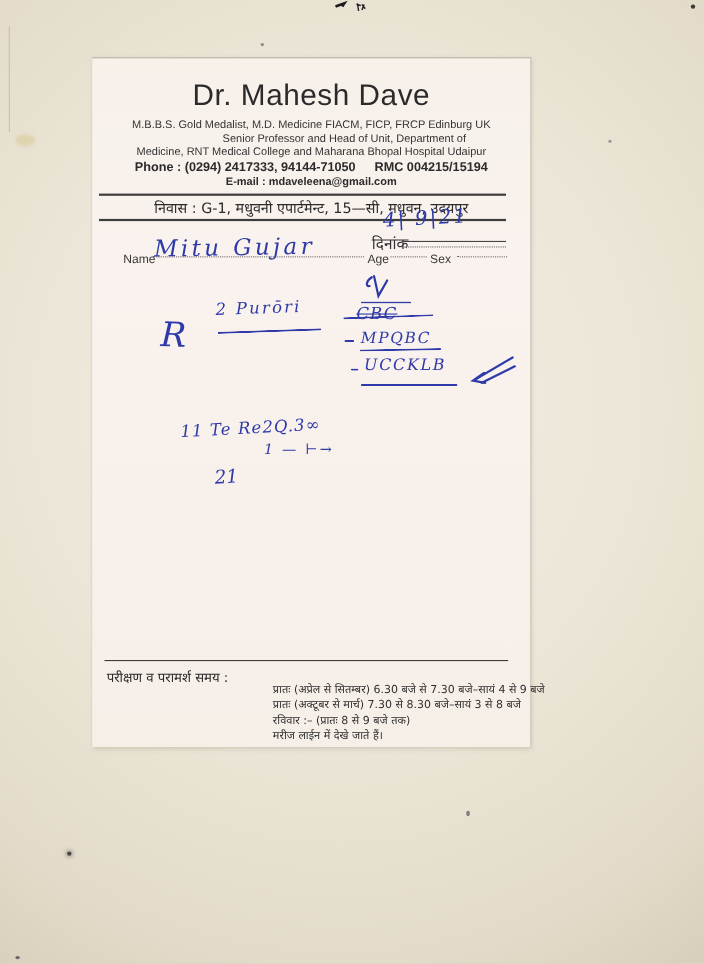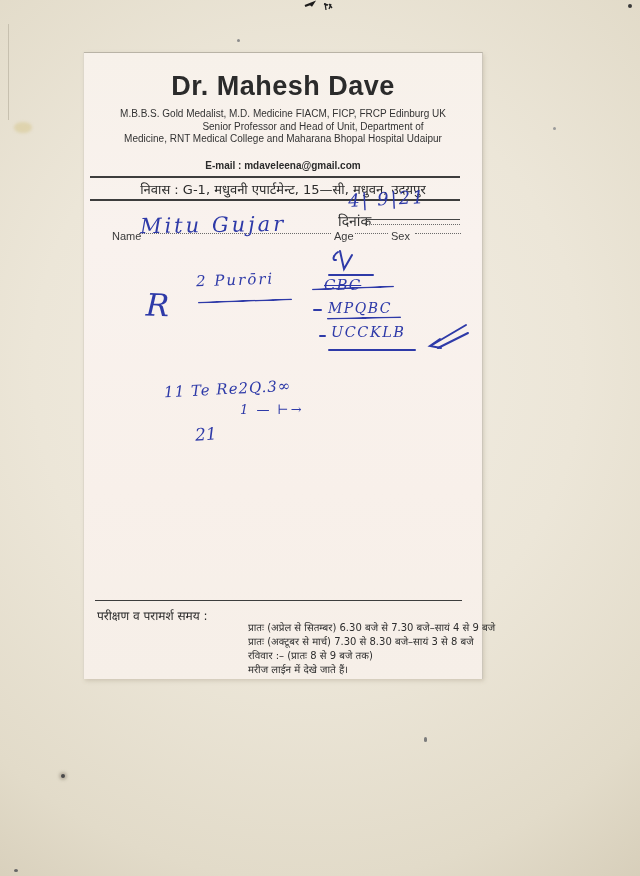--- a/index.html
+++ b/index.html
@@ -31,21 +31,21 @@
     font-style:italic;
     color:var(--ink-blue,#2e3aa8);
     white-space:nowrap;
   }
   .rule{height:0;border-top:2px solid #3d3d3d;}
   .ink-line{height:0;border-top:2px solid var(--ink-blue,#2e3aa8);border-radius:2px;}
   .dots{height:12px;border-bottom:1.6px dotted #6b6b6b;}
   .fieldlbl{font-size:11px;color:#3a3a3a;}
   .speck{position:absolute;border-radius:50%;}
   
-  #doctor-name{top:18px;font-size:27px;font-weight:bold;letter-spacing:.5px;}
+  #doctor-name{top:18px;font-size:27px;font-weight:normal;letter-spacing:.5px;}
   .cred{font-size:10px;line-height:12.5px;color:#333;}
   #cred1{top:55px;} #cred2{top:68px;padding-left:30px;} #cred3{top:80px;}
   #phone-row{top:93px;font-size:11.5px;font-weight:bold;}
   #phone-row span{margin:0 7px;}
   #email-line{top:107px;font-size:10px;font-weight:bold;}
   #rule1{top:123px;left:6px;width:370px;}
   #address-line{top:127px;font-size:13px;font-weight:normal;}
   #rule2{top:146px;left:6px;width:370px;}
   
   #date-label{top:158px;left:254px;font-size:14px;color:#333;}
@@ -104,20 +104,24 @@
   <div class="speck" style="left:424px;top:737px;width:3px;height:5px;background:#7d7d7d;border-radius:2px;"></div>
   <div class="speck" style="left:61px;top:774px;width:4px;height:4px;background:#4a4a4a;box-shadow:0 0 3px 2px rgba(120,110,95,.35);"></div>
   <div class="speck" style="left:14px;top:869px;width:4px;height:3px;background:#666;"></div>
 
   <div id="paper">
 
     <div id="doctor-name" class="abs center print">Dr. Mahesh Dave</div>
     <div id="cred1" class="abs center cred">M.B.B.S. Gold Medalist, M.D. Medicine FIACM, FICP, FRCP Edinburg UK</div>
     <div id="cred2" class="abs center cred">Senior Professor and Head of Unit, Department of</div>
     <div id="cred3" class="abs center cred">Medicine, RNT Medical College and Maharana Bhopal Hospital Udaipur</div>
+    <div id="phone-row" class="abs center print">
+      <span>Phone : (0294) 2417333, 94144-71050</span>
+      <span>RMC 004215/15194</span>
+    </div>
     <div id="email-line" class="abs center print">E-mail : mdaveleena@gmail.com</div>
     <div id="rule1" class="abs rule"></div>
     <div id="address-line" class="abs center print dev">निवास : G-1, मधुवनी एपार्टमेन्ट, 15—सी, मधुवन, उदयपुर</div>
     <div id="rule2" class="abs rule"></div>
 
     <div id="date-label" class="abs dev">दिनांक</div>
     <div id="date-solid"></div>
     <div id="date-dots" class="abs dots" style="height:3px;"></div>
     <div id="date-value" class="abs hw">4| 9|21</div>
 

